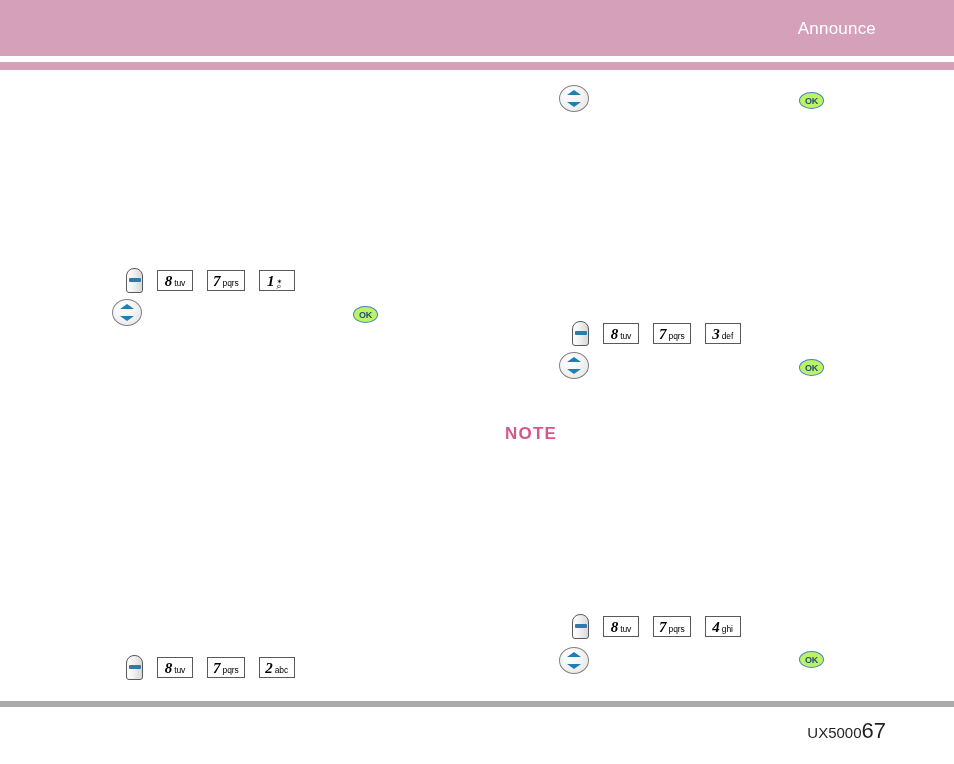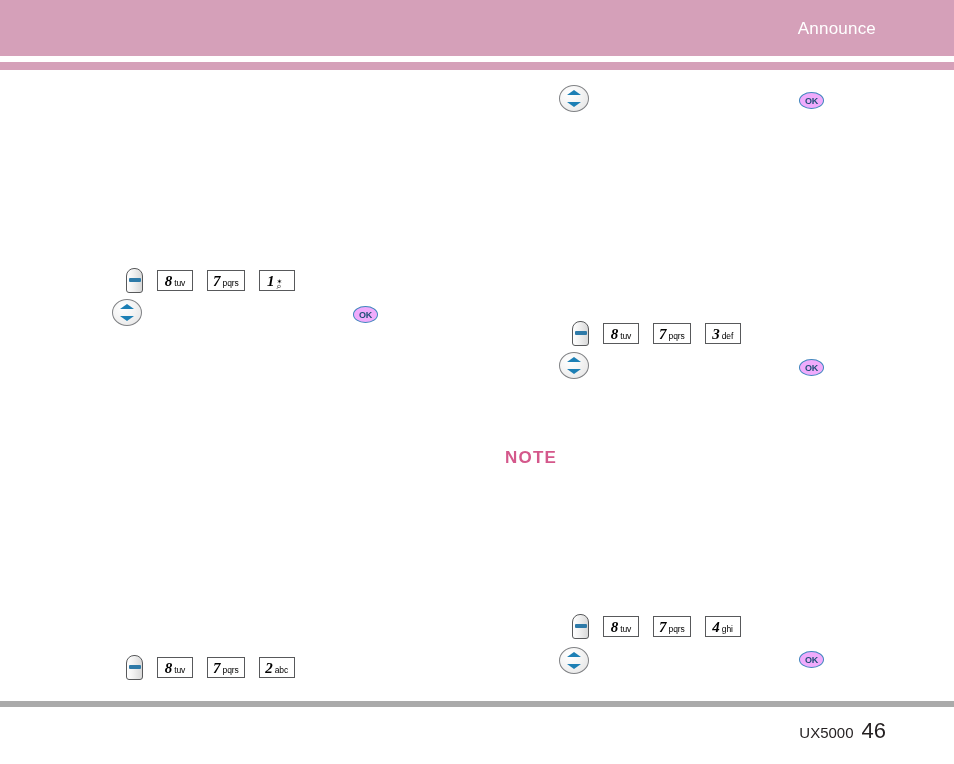--- a/index.html
+++ b/index.html
@@ -43,21 +43,20 @@
     left: 0; top: 701px;
     width: 954px; height: 6px;
     background: #aaaaaa;
   }
   .footer-text {
     position: absolute;
     right: 68px;
     top: 718px;
     display: flex;
     align-items: baseline;
-    gap: 8px;
   }
   .footer-model {
     font-size: 15px;
     color: #231f20;
   }
   .footer-page {
     font-size: 22px;
     color: #231f20;
   }
 
@@ -167,40 +166,39 @@
   }
 
   
   .okkey {
     display: inline-flex;
     align-items: center;
     justify-content: center;
     width: 25px;
     height: 17px;
     border-radius: 50%;
-    background: #f0abfc;
+    background: #bef264;
     border: 1px solid #3f87bd;
     box-sizing: border-box;
   }
   .okkey span {
     font-size: 9px;
     font-weight: bold;
     color: #1e4f77;
     letter-spacing: -0.3px;
   }
 
   
   .note-block {
     position: absolute;
     left: 505px;
     top: 423px;
     width: 420px;
     display: flex;
     align-items: flex-start;
-    margin-top: 24px;
   }
   .note-label {
     font-size: 17px;
     font-weight: bold;
     color: #d4588b;
     letter-spacing: 1.2px;
     width: 88px;
     flex: 0 0 88px;
     line-height: 22px;
   }
@@ -325,14 +323,14 @@
 </div>
 <div class="keyrow" style="left:799px; top:651px;">
   <div class="okkey">
     <span>OK</span>
   </div>
 </div>
 
 <div class="footer-rule"></div>
 <div class="footer-text">
   <span class="footer-model">UX5000</span>
-  <span class="footer-page">46</span>
+  <span class="footer-page">67</span>
 </div>
 
 </body></html>

